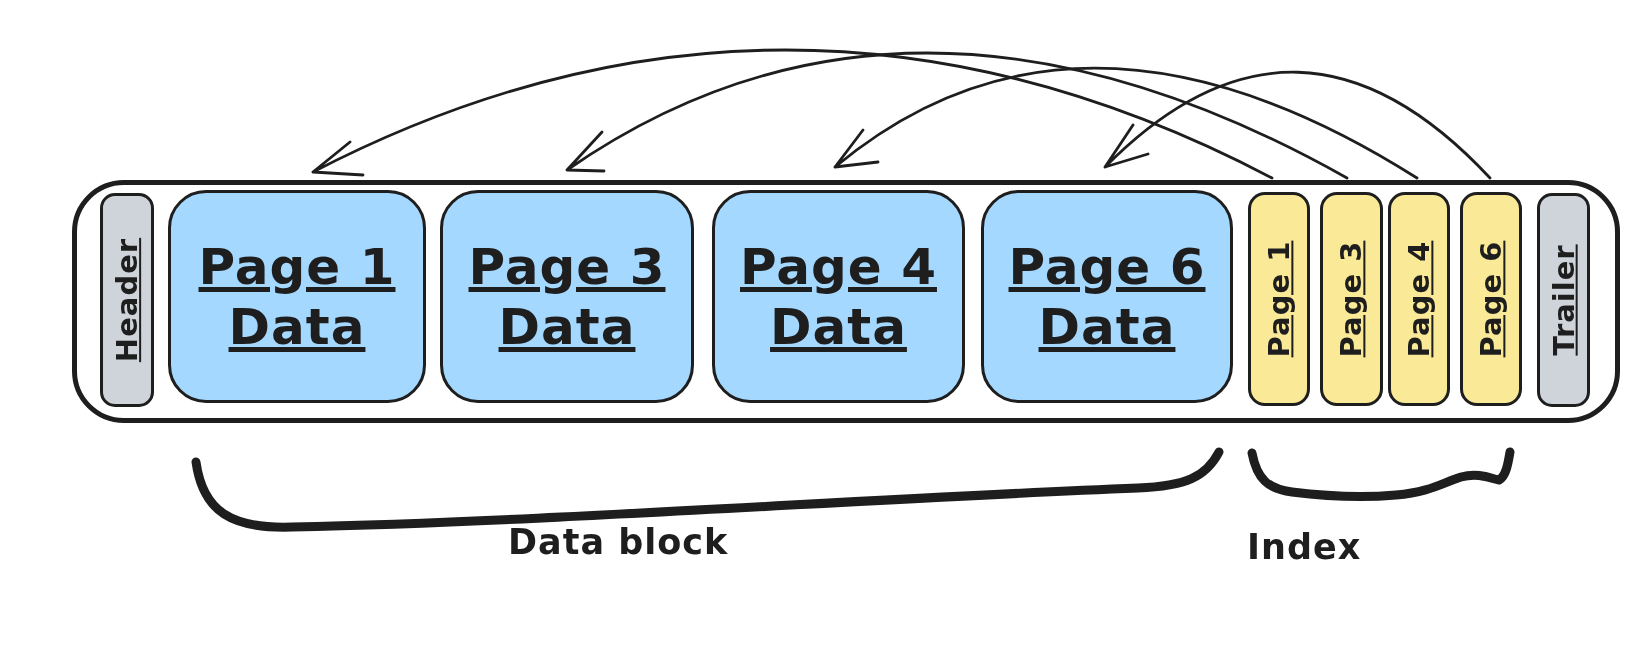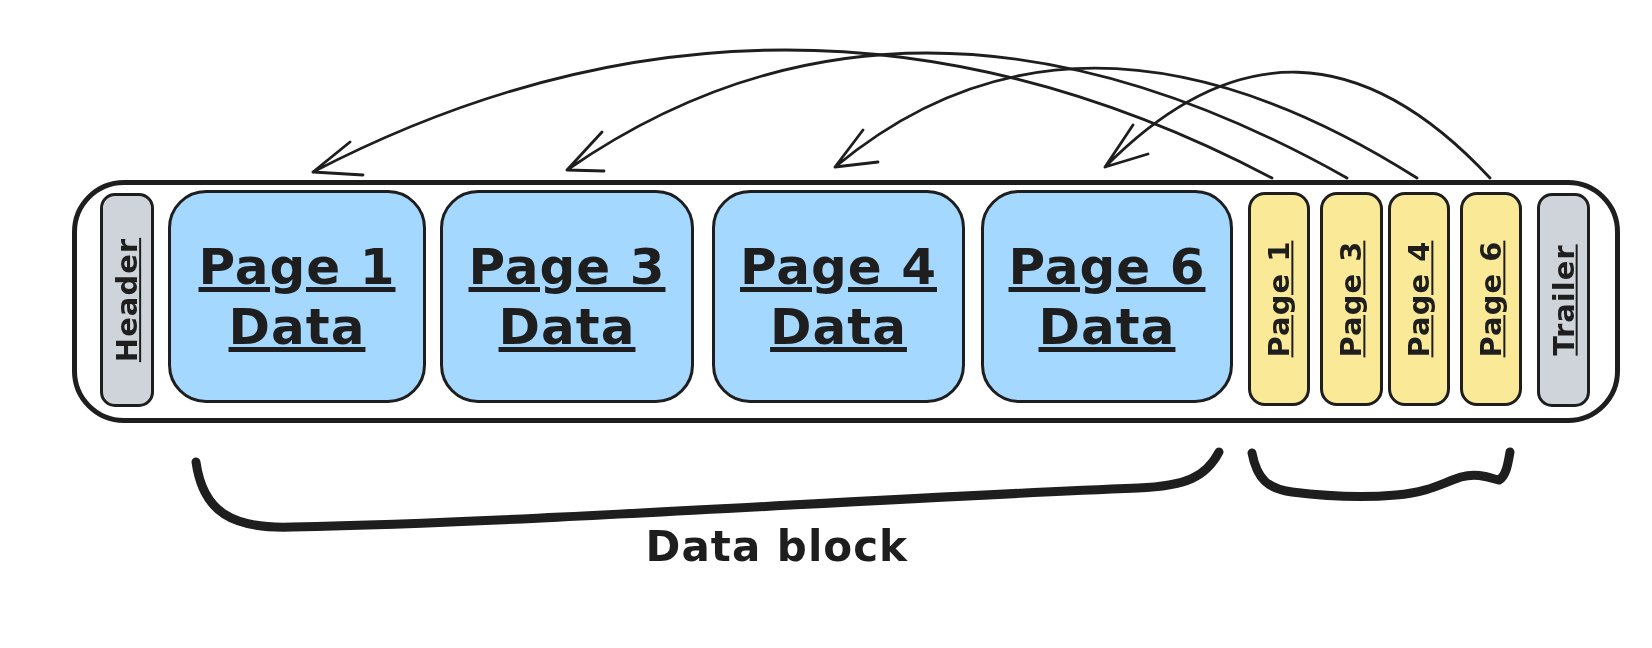--- a/index.html
+++ b/index.html
@@ -77,22 +77,22 @@
   .page-label span { display: block; }
   .vtext {
     transform: rotate(-90deg);
     white-space: nowrap;
     font-size: 29px;
     font-weight: 600;
     letter-spacing: 1px;
   }
   .caption {
     position: absolute;
-    text-align: right;
-    font-size: 42px;
+    text-align: left;
+    font-size: 35px;
     font-weight: 600;
     letter-spacing: 1px;
     z-index: 2;
   }
   .caption.data-block { left: 508px; top: 522px; width: 400px; }
   .caption.index     { left: 1247px; top: 527px; width: 300px; }
 </style>
 </head>
 <body>
 
@@ -151,14 +151,15 @@
   </div>
   <div class="box index-box" style="left:1460px;">
     <span class="vtext">Page 6</span>
   </div>
 
   <div class="box meta-box" style="left:1537px; width:53px;">
     <span class="vtext">Trailer</span>
   </div>
 
   <div class="caption data-block">Data block</div>
+  <div class="caption index">Index</div>
 
 </div>
 
 </body></html>

